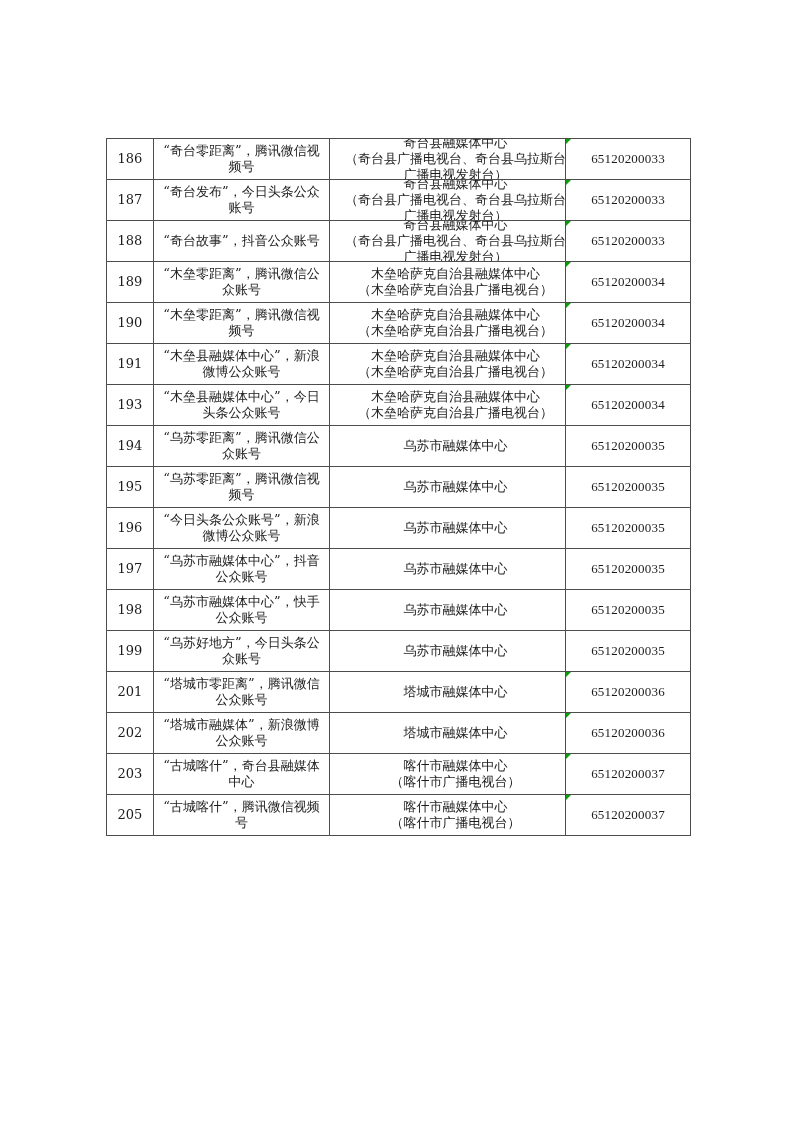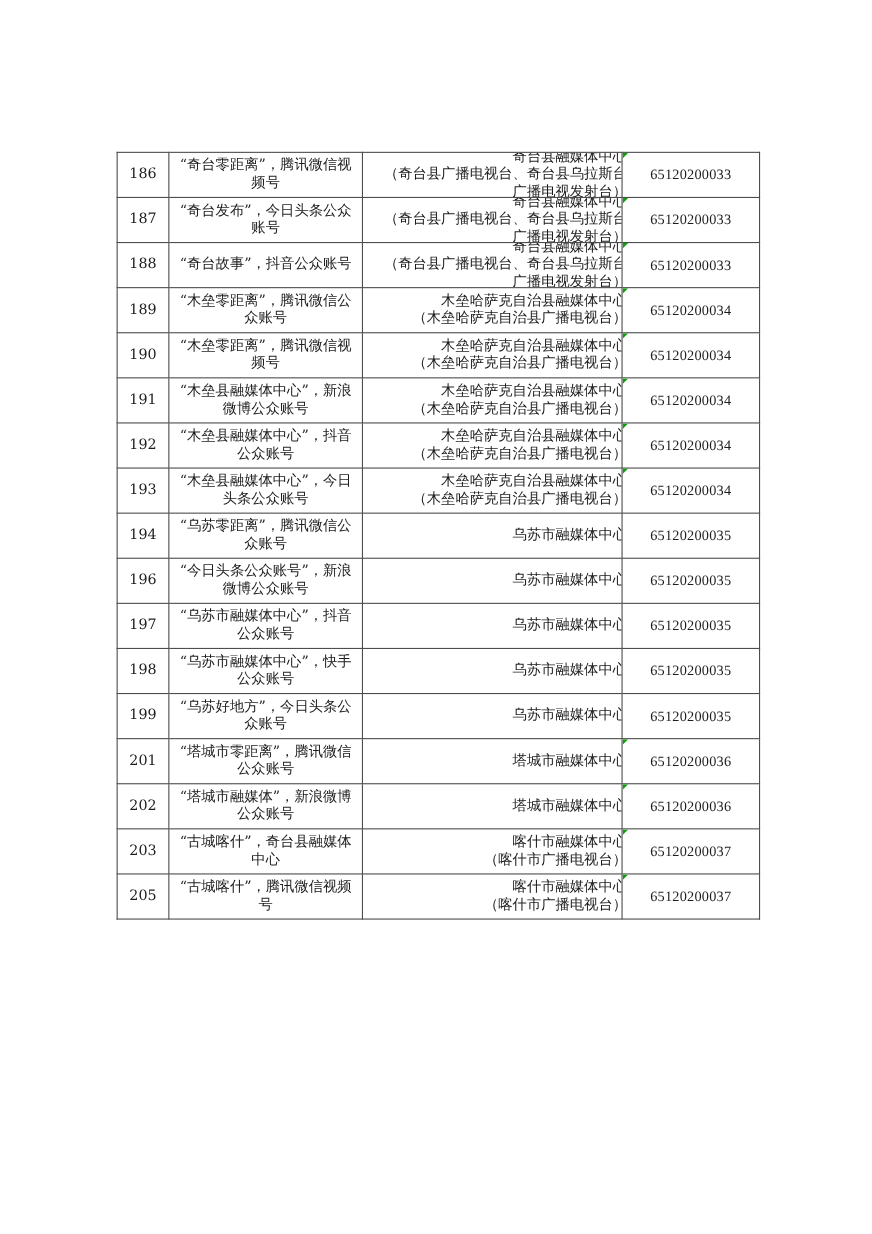--- a/index.html
+++ b/index.html
@@ -45,21 +45,21 @@
     box-sizing: border-box;
     word-break: break-all;
   }
   td.c-num  { font-size: 13px; }
   td.c-license {
     position: relative;
     font-size: 13.5px;
     letter-spacing: 0.2px;
     font-family: Liberation Serif, serif;
   }
-  .org-main, .org-sub { width: 100%; text-align: right; margin-left: 16px; }
+  .org-main, .org-sub { width: 100%; text-align: center; margin-left: 16px; }
   .flag-marker {
     position: absolute;
     top: 0;
     left: 0;
     width: 0;
     height: 0;
     border-top: 5px solid #0c9c0c;
     border-right: 5px solid transparent;
     display: none;
   }
@@ -172,71 +172,71 @@
         <div class="org-main">木垒哈萨克自治县融媒体中心</div>
         <div class="org-sub">（木垒哈萨克自治县广播电视台）</div>
       </div>
     </td>
     <td class="c-license">
       <span class="flag-marker"></span>
       <span class="license-text">65120200034</span>
     </td>
   </tr>
 
-  <tr class="has-marker">
-    <td class="c-num">192</td>
-    <td class="c-account">
-      <div class="cell-wrap">“木垒县融媒体中心”，抖音公众账号</div>
+
+  <tr class="has-marker">
+    <td class="c-num">193</td>
+    <td class="c-account">
+      <div class="cell-wrap">“木垒县融媒体中心”，今日头条公众账号</div>
     </td>
     <td class="c-org">
       <div class="cell-wrap">
         <div class="org-main">木垒哈萨克自治县融媒体中心</div>
         <div class="org-sub">（木垒哈萨克自治县广播电视台）</div>
       </div>
     </td>
     <td class="c-license">
       <span class="flag-marker"></span>
       <span class="license-text">65120200034</span>
     </td>
   </tr>
 
-  <tr class="has-marker">
-    <td class="c-num">193</td>
-    <td class="c-account">
-      <div class="cell-wrap">“木垒县融媒体中心”，今日头条公众账号</div>
-    </td>
-    <td class="c-org">
-      <div class="cell-wrap">
-        <div class="org-main">木垒哈萨克自治县融媒体中心</div>
-        <div class="org-sub">（木垒哈萨克自治县广播电视台）</div>
-      </div>
-    </td>
-    <td class="c-license">
-      <span class="flag-marker"></span>
-      <span class="license-text">65120200034</span>
-    </td>
-  </tr>
-
   <tr>
     <td class="c-num">194</td>
     <td class="c-account">
       <div class="cell-wrap">“乌苏零距离”，腾讯微信公众账号</div>
     </td>
     <td class="c-org">
       <div class="cell-wrap">
         <div class="org-main">乌苏市融媒体中心</div>
 
       </div>
     </td>
     <td class="c-license">
       
       <span class="license-text">65120200035</span>
     </td>
   </tr>
 
+  <tr>
+    <td class="c-num">195</td>
+    <td class="c-account">
+      <div class="cell-wrap">“乌苏零距离”，腾讯微信视频号</div>
+    </td>
+    <td class="c-org">
+      <div class="cell-wrap">
+        <div class="org-main">乌苏市融媒体中心</div>
+
+      </div>
+    </td>
+    <td class="c-license">
+      
+      <span class="license-text">65120200035</span>
+    </td>
+  </tr>
 
   <tr>
     <td class="c-num">196</td>
     <td class="c-account">
       <div class="cell-wrap">“今日头条公众账号”，新浪微博公众账号</div>
     </td>
     <td class="c-org">
       <div class="cell-wrap">
         <div class="org-main">乌苏市融媒体中心</div>
 

